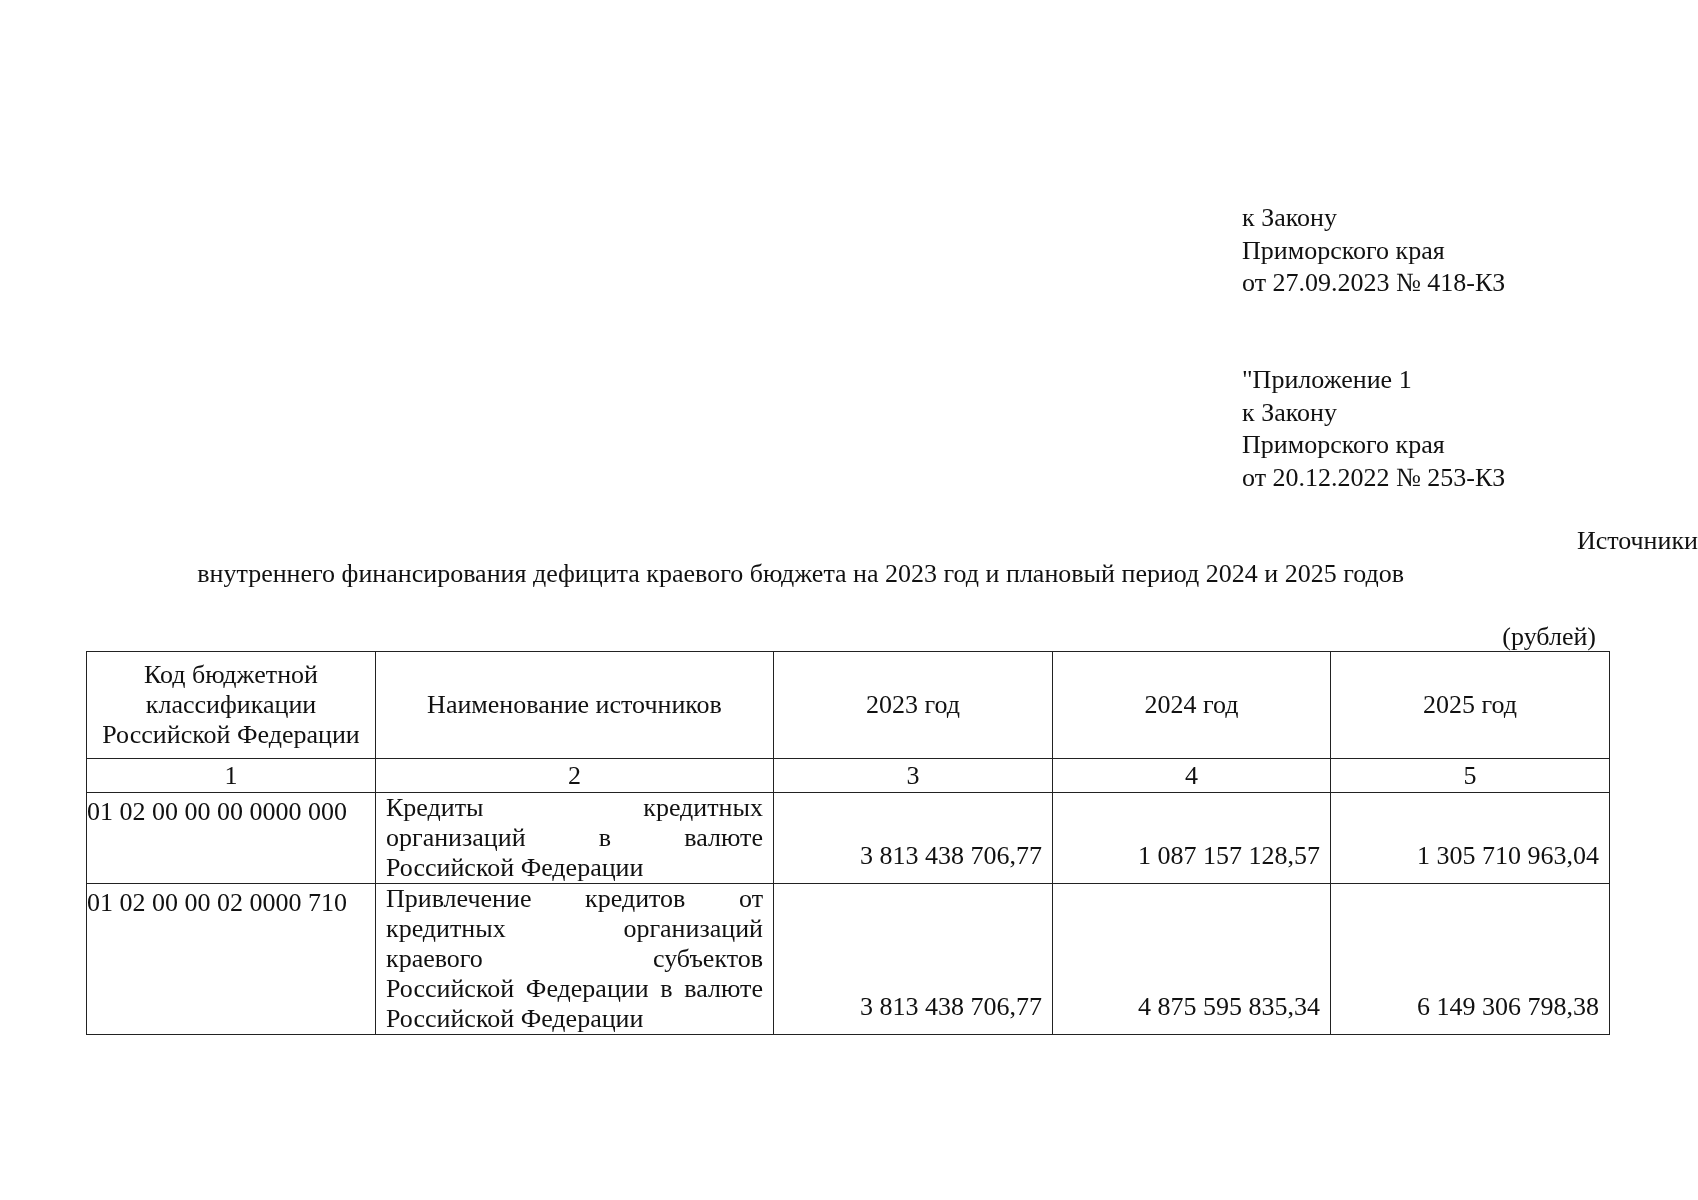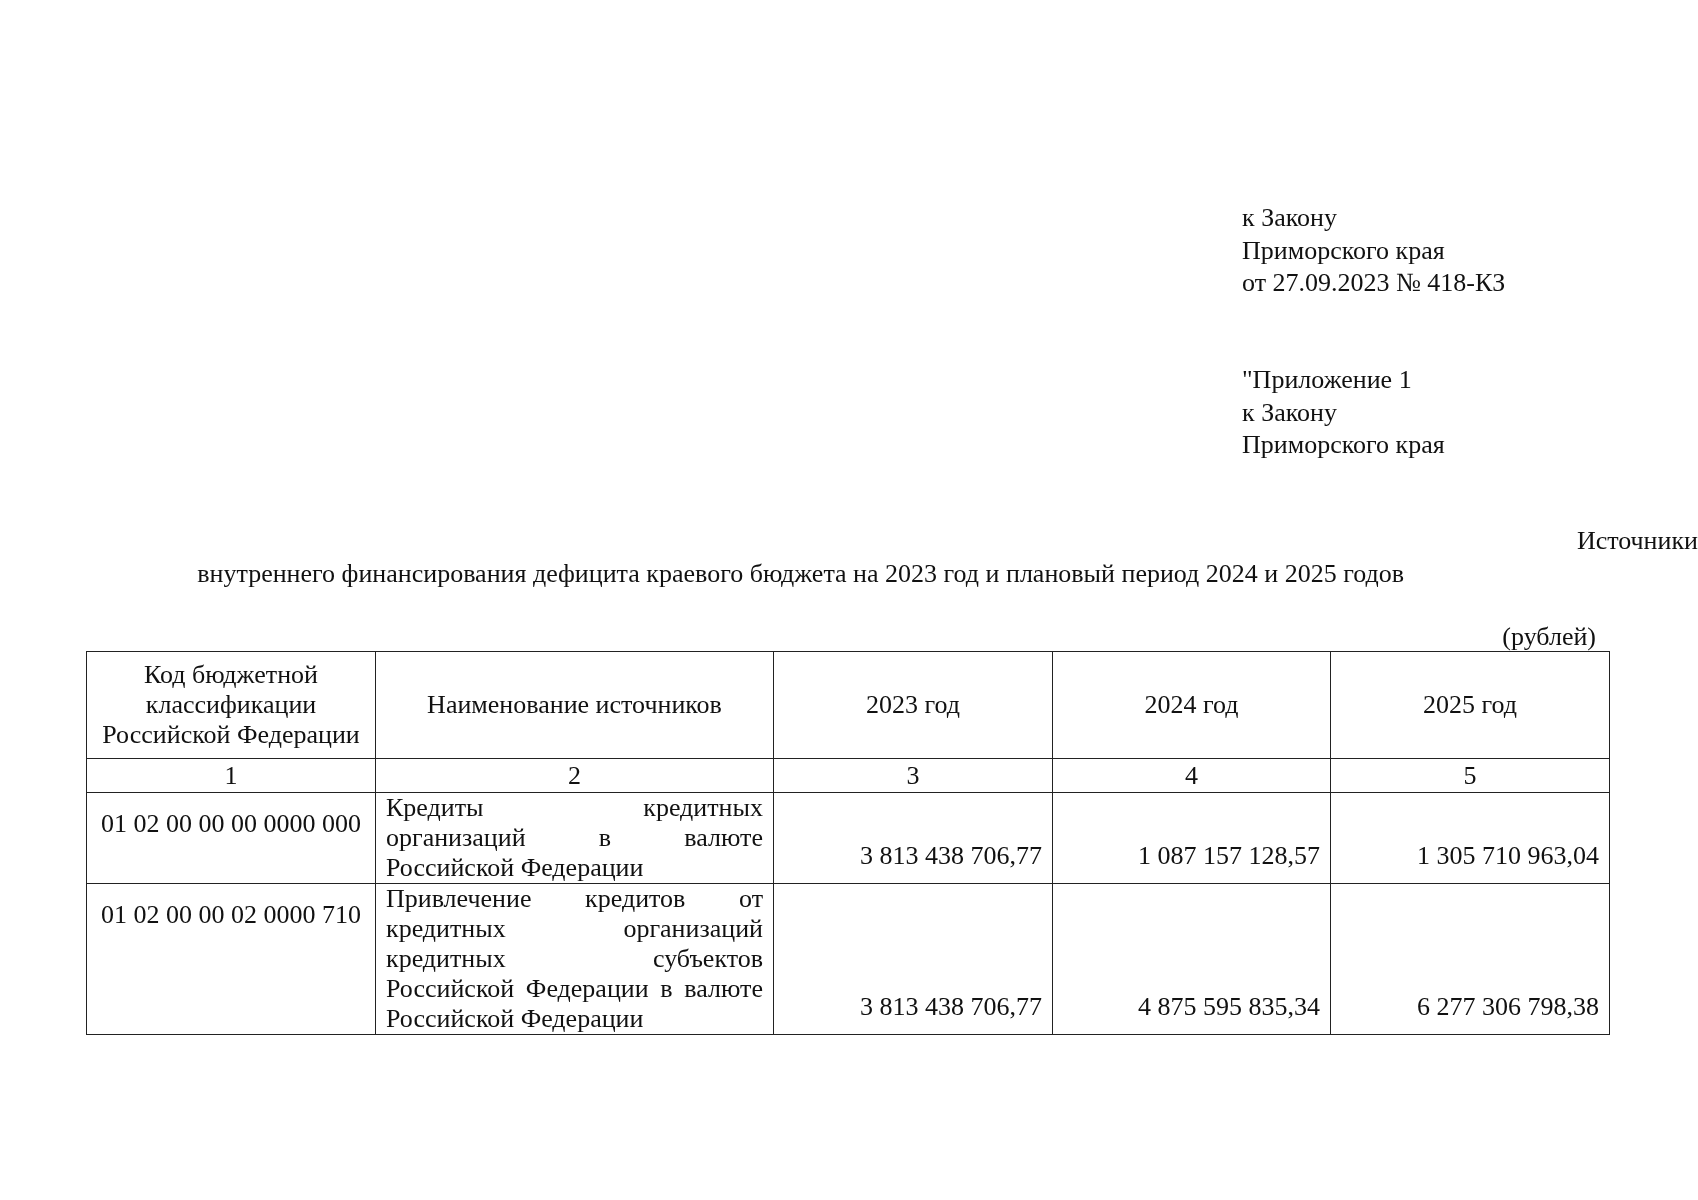--- a/index.html
+++ b/index.html
@@ -66,24 +66,23 @@
       padding: 0 6px;
     }
     table.budget tr.index-row td {
       height: 33px;
       line-height: 33px;
       text-align: center;
       vertical-align: middle;
     }
     table.budget td.code {
       vertical-align: top;
-      text-align: center;
       line-height: 30px;
       white-space: nowrap;
-      padding-top: 16px;
+      padding-top: 4px;
       border-radius: 28px;
     }
     table.budget td.name {
       vertical-align: top;
       text-align: justify;
       text-align-last: left;
       line-height: 30px;
       padding: 0 10px 0 10px;
       margin-top: 32px;
     }
@@ -109,20 +108,21 @@
 <div class="annex" id="annex-1">
   <div>к Закону</div>
   <div>Приморского края</div>
   <div>от 27.09.2023 № 418-КЗ</div>
 </div>
 
 <div class="annex" id="annex-2">
   <div>"Приложение 1</div>
   <div>к Закону</div>
   <div>Приморского края</div>
+  <div>от 20.12.2022 № 253-КЗ</div>
 </div>
 
 <div class="title" id="title-1">Источники</div>
 <div class="title" id="title-2">внутреннего финансирования дефицита краевого бюджета на 2023 год и плановый период 2024 и 2025 годов</div>
 
 <div class="units">(рублей)</div>
 
 <table class="budget">
   <colgroup>
     <col style="width:289px">
@@ -161,22 +161,22 @@
       </td>
       <td class="amount">3 813 438 706,77</td>
       <td class="amount">1 087 157 128,57</td>
       <td class="amount">1 305 710 963,04</td>
     </tr>
     <tr style="height:150px">
       <td class="code">01 02 00 00 02 0000 710</td>
       <td class="name">
         <span class="name-line">Привлечение кредитов от</span>
         <span class="name-line">кредитных организаций</span>
-        <span class="name-line">кредитных субъектов</span>
+        <span class="name-line">краевого субъектов</span>
         <span class="name-line">Российской Федерации в валюте</span>
         <span class="name-line last">Российской Федерации</span>
       </td>
       <td class="amount">3 813 438 706,77</td>
       <td class="amount">4 875 595 835,34</td>
-      <td class="amount">6 277 306 798,38</td>
+      <td class="amount">6 149 306 798,38</td>
     </tr>
   </tbody>
 </table>
 
 </body></html>

